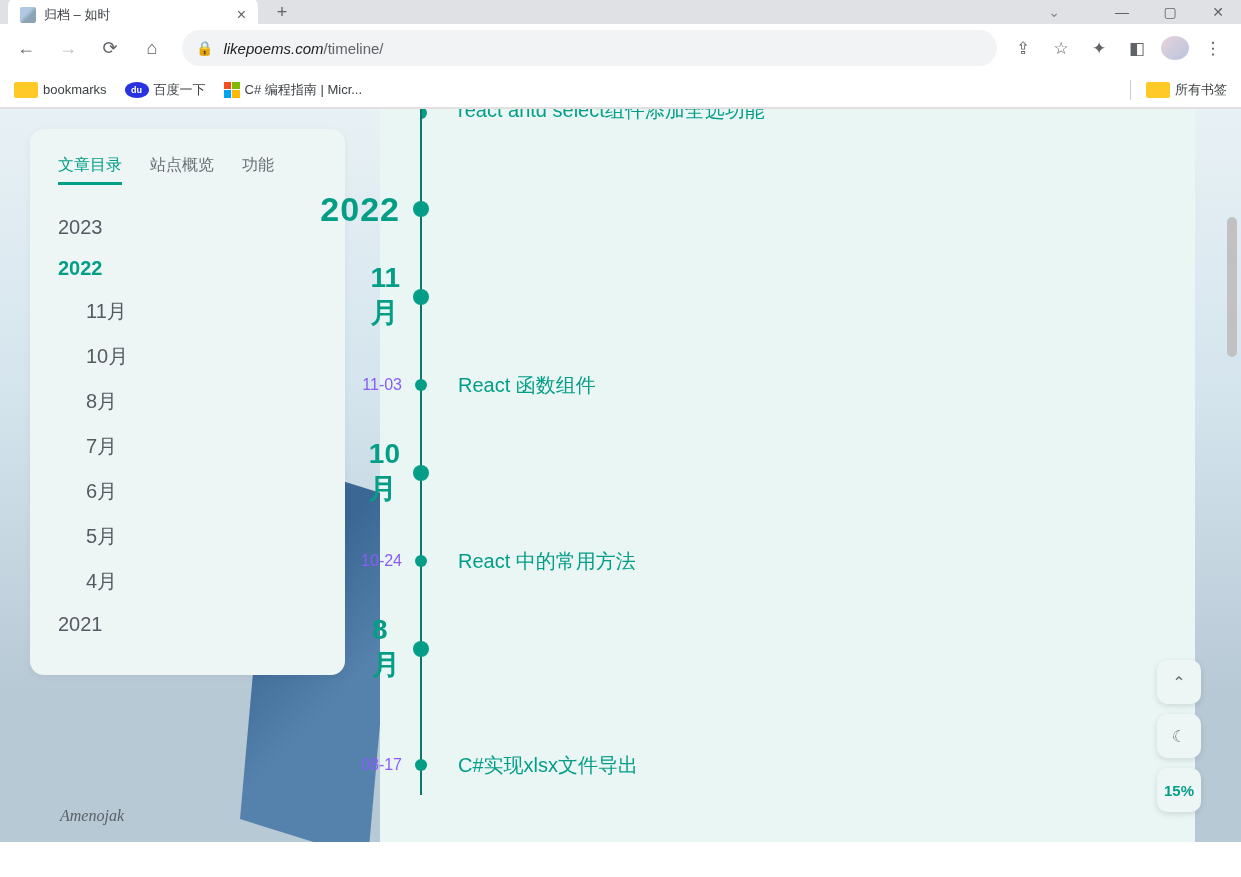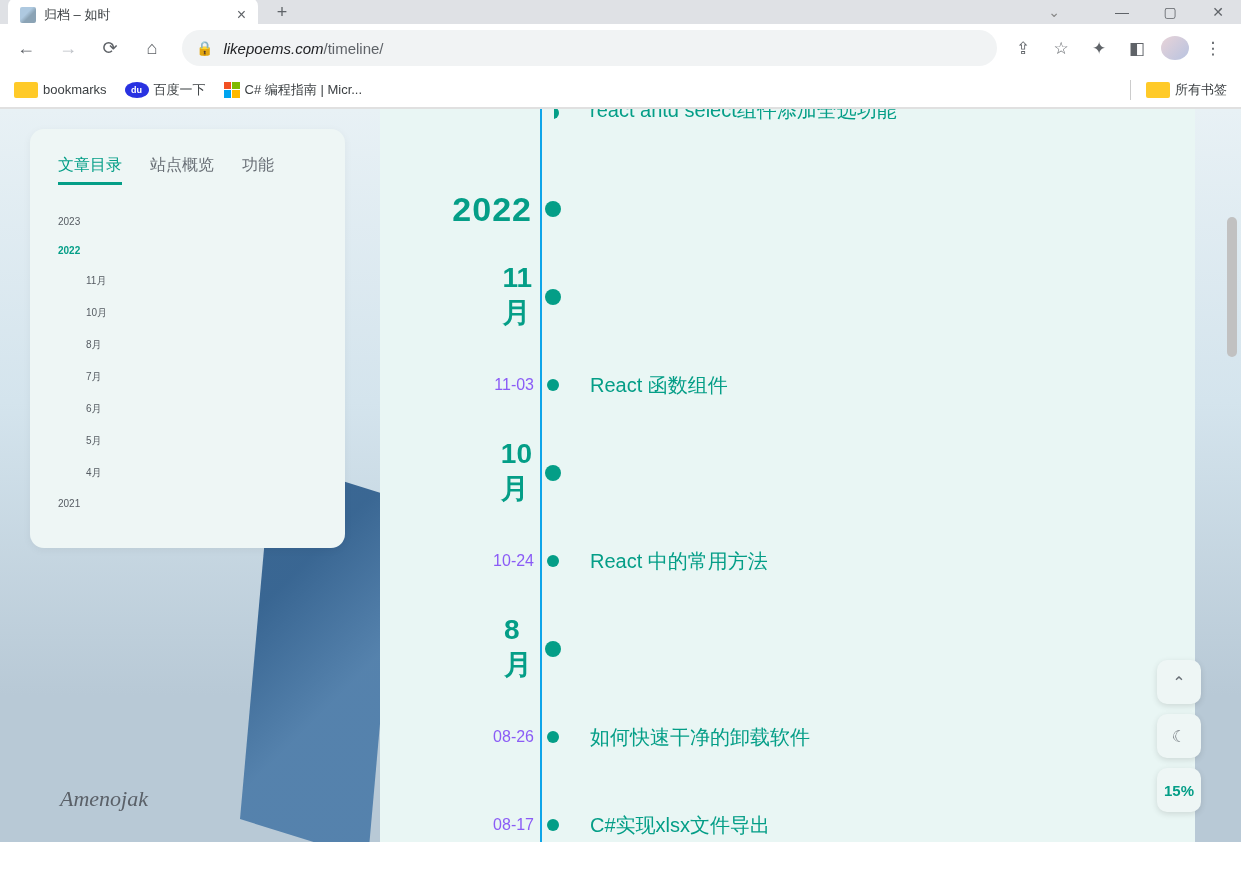--- a/index.html
+++ b/index.html
@@ -34,33 +34,33 @@
 .bm-icon.folder { background:#ffca28; border-radius:2px; position:relative; }
 .bm-icon.baidu { background:#2932e1; border-radius:50%; color:#fff; font-size:9px; display:flex; align-items:center; justify-content:center; font-weight:bold; }
 .bm-icon.ms { width:16px; height:16px; display:grid; grid-template-columns:1fr 1fr; grid-template-rows:1fr 1fr; gap:1px; }
 .bm-icon.ms span:nth-child(1){background:#f25022}.bm-icon.ms span:nth-child(2){background:#7fba00}.bm-icon.ms span:nth-child(3){background:#00a4ef}.bm-icon.ms span:nth-child(4){background:#ffb900}
 .all-bookmarks { margin-left:auto; display:flex; align-items:center; gap:7px; }
 .all-bookmarks::before { content:""; width:1px; height:20px; background:#ccc; margin-right:10px; }
 
 
 .page-area { position:relative; height:733px; background:linear-gradient(180deg,#e8f1f5 0%,#d4e4ed 40%,#b8c9d6 80%); overflow:hidden; }
 .bg-art { position:absolute; left:240px; top:350px; width:160px; height:400px; background:linear-gradient(135deg,#2a5a8a 30%,#4a7aa8 60%); clip-path:polygon(20% 0,100% 10%,80% 100%,0 90%); opacity:.9; }
-.signature { position:absolute; left:60px; bottom:30px; font-family:cursive; font-size:22px; color:#5a6068; font-style:italic; }
+.signature { position:absolute; left:60px; bottom:17px; font-family:cursive; font-size:16px; color:#5a6068; font-style:italic; }
 
 .sidebar-card { position:absolute; left:30px; top:20px; width:315px; background:#eef6f5; border-radius:14px; box-shadow:0 2px 8px rgba(0,0,0,.05); padding:26px 28px 30px; }
 .sidebar-tabs { display:flex; gap:28px; margin-bottom:22px; }
 .sidebar-tab { font-size:16px; color:#6a7077; cursor:pointer; padding-bottom:6px; }
 .sidebar-tab.active { color:#049e87; border-bottom:3px solid #049e87; font-weight:500;text-align:center; }
 
-.toc-item { font-size:10px; color:#555b62; padding:9px 0; cursor:pointer; }
+.toc-item { font-size:20px; color:#555b62; padding:9px 0; cursor:pointer; }
 .toc-item.year-active { color:#049e87; font-weight:600; }
 .toc-sub { padding-left:28px; }
 
 .main-card { position:absolute; left:380px; top:0; width:815px; height:733px; background:#e9f6f4; padding:0 40px; }
-.timeline-list { position:relative; margin-left:120px; border-left:2px solid #0ea5e9; padding-left:12px; }
+.timeline-list { position:relative; border-left:2px solid #0f766e; padding-left:0; }
 .tl-row { position:relative; display:flex; align-items:center; min-height:60px; }
 .tl-row .dot { position:absolute; left:-9px; width:16px; height:16px; border-radius:50%; background:#049e87; }
 .tl-row.small .dot { width:12px; height:12px; left:-7px; }
 .tl-date { position:absolute; right:calc(100% + 20px); width:80px; text-align:right; font-size:16px; color:#8b5cf6; }
 .tl-year { position:absolute; right:calc(100% + 22px); font-size:34px; font-weight:700; color:#049e87; letter-spacing:1px; }
 .tl-month { position:absolute; right:calc(100% + 22px); font-size:28px; font-weight:600; color:#049e87; }
 .tl-title { margin-left:36px; font-size:20px; color:#049e87; cursor:pointer; }
 .tl-row.partial { min-height:20px; align-items:flex-start; overflow:hidden; }
 .tl-row.partial .tl-title { margin-top:-12px; }
 .tl-row.partial .dot { top:-2px; }
@@ -196,25 +196,20 @@
         <span class="tl-date">10-24</span>
         <span class="dot"></span>
         <span class="tl-title">React 中的常用方法</span>
       </div>
       <div class="spacer-md"></div>
       <div class="tl-row">
         <span class="tl-month">8月</span>
         <span class="dot"></span>
       </div>
       <div class="spacer-md"></div>
-      <div class="tl-row small">
-        <span class="tl-date">08-26</span>
-        <span class="dot"></span>
-        <span class="tl-title">如何快速干净的卸载软件</span>
-      </div>
       <div class="spacer-md"></div>
       <div class="tl-row small">
         <span class="tl-date">08-17</span>
         <span class="dot"></span>
         <span class="tl-title">C#实现xlsx文件导出</span>
       </div>
 
     </div>
   </div>
 

